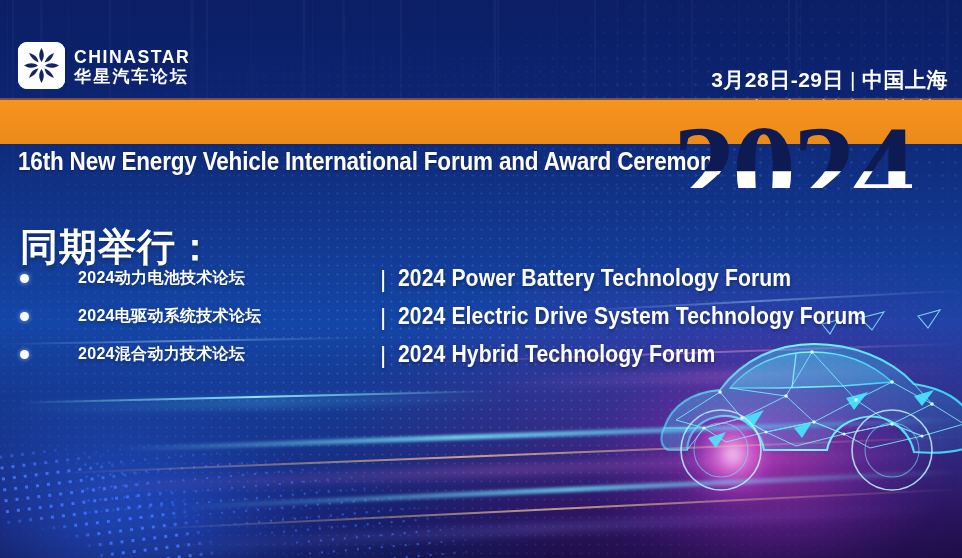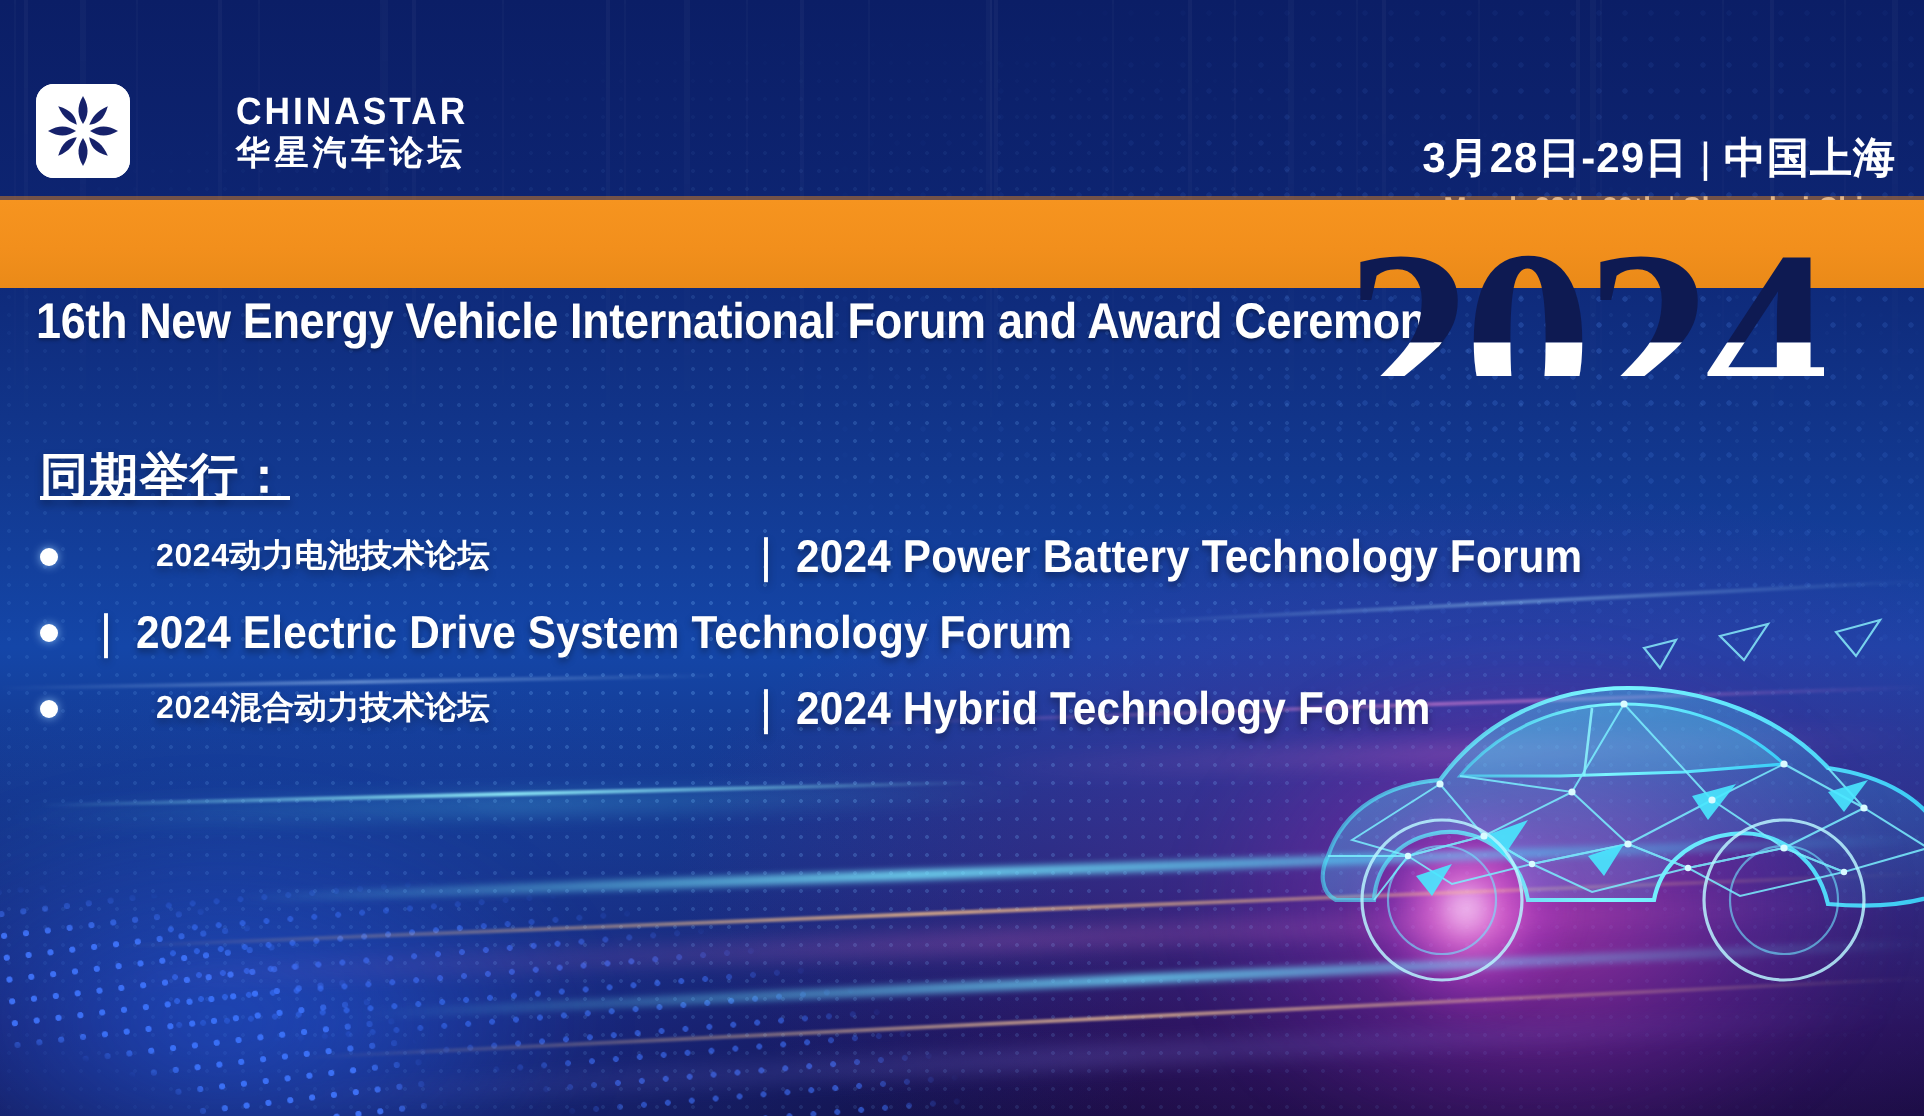--- a/index.html
+++ b/index.html
@@ -67,21 +67,21 @@
   .streak{position:absolute;height:2px;border-radius:2px;filter:blur(.6px);}
   .streak.thick{height:5px;filter:blur(1.6px);}
   .streak.soft{height:9px;filter:blur(5px);opacity:.55;}
 
   .glow{position:absolute;border-radius:50%;pointer-events:none;}
 
   
   .logo-block{position:absolute;left:18px;top:42px;display:flex;align-items:center;gap:9px;}
   .logo-mark{width:47px;height:47px;border-radius:9px;background:#ffffff;position:relative;flex:none;}
   .logo-mark svg{position:absolute;inset:0;}
-  .logo-text{display:flex;flex-direction:column;justify-content:center;gap:2px;margin-left:44px;}
+  .logo-text{display:flex;flex-direction:column;justify-content:center;gap:2px;}
   .logo-en{
     color:#fff;font-weight:700;font-size:19px;letter-spacing:1.6px;line-height:1;
     font-family:"Liberation Sans Narrow","Liberation Sans",sans-serif;transform:scaleX(.93);transform-origin:left center;
   }
   .logo-cn{
     color:#fff;font-size:17px;font-weight:700;letter-spacing:2.2px;line-height:1;
     font-family:"Liberation Sans","DejaVu Sans",sans-serif;
   }
 
   .date-block{position:absolute;right:14px;top:42px;text-align:right;color:#fff;}
@@ -118,23 +118,22 @@
     font-family:"Liberation Serif","DejaVu Serif",serif;
     font-size:128px;font-weight:700;line-height:1;letter-spacing:-4px;
     white-space:nowrap;
     margin-top:32px;
   }
   .year-top{color:#0e1a52;clip-path:inset(0 0 49% 0);}
   .year-bot{color:#ffffff;clip-path:inset(51% 0 0 0);}
 
   
   .ce-title{
-    position:absolute;left:20px;top:222px;color:#fff;font-size:24px;font-weight:700;letter-spacing:1px;
+    position:absolute;left:20px;top:222px;color:#fff;font-size:38px;font-weight:700;letter-spacing:1px;
     text-shadow:0 2px 4px rgba(0,0,0,.3);
-    text-decoration:underline;
   }
   .forum-list{position:absolute;left:20px;top:264px;display:flex;flex-direction:column;gap:9px;}
   .forum-row{display:flex;align-items:center;height:29px;}
   .bullet{width:9px;height:9px;border-radius:50%;background:#fff;flex:none;margin-right:9px;
     box-shadow:0 0 5px rgba(160,210,255,.8);}
   .f-cn{
     color:#fff;font-size:16px;font-weight:700;letter-spacing:.3px;white-space:nowrap;
     width:290px;text-shadow:0 2px 4px rgba(0,0,0,.3);margin-left:40px;
   }
   .pipe{color:#fff;font-size:24px;font-weight:400;width:30px;text-align:center;flex:none;
@@ -299,20 +298,21 @@
 
   <div class="forum-list">
     <div class="forum-row">
       <span class="bullet"></span>
       <span class="f-cn">2024动力电池技术论坛</span>
       <span class="pipe">|</span>
       <span class="f-en">2024 Power Battery Technology Forum</span>
     </div>
     <div class="forum-row">
       <span class="bullet"></span>
+      <span class="f-cn">2024电驱动系统技术论坛</span>
       <span class="pipe">|</span>
       <span class="f-en">2024 Electric Drive System Technology Forum</span>
     </div>
     <div class="forum-row">
       <span class="bullet"></span>
       <span class="f-cn">2024混合动力技术论坛</span>
       <span class="pipe">|</span>
       <span class="f-en">2024 Hybrid Technology Forum</span>
     </div>
   </div>

